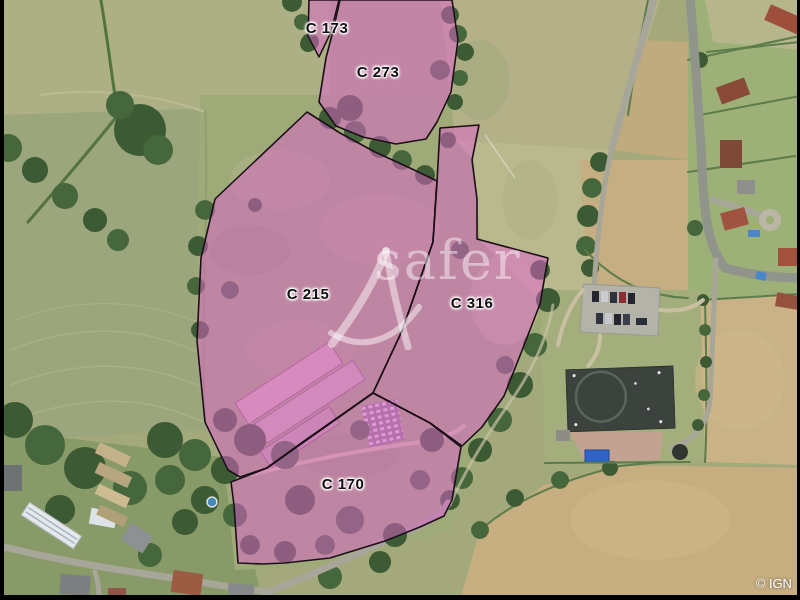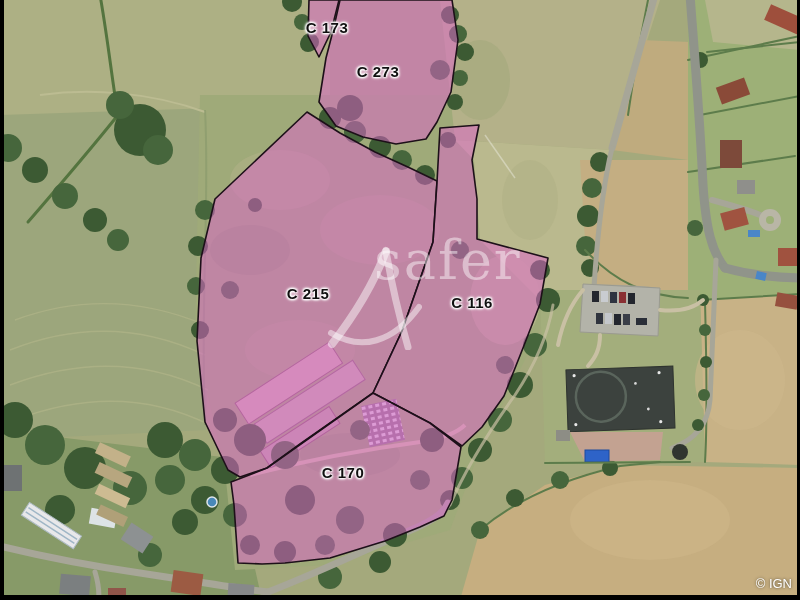--- a/index.html
+++ b/index.html
@@ -297,22 +297,22 @@
     <polygon class="parcel" points="340,0 452,0 458,40 451,92 437,122 426,139 396,144 363,137 336,126 319,102 326,58 333,31"></polygon>
     <polygon class="parcel" points="307,112 340,133 375,152 410,168 437,181 433,242 402,331 373,393 300,444 267,468 240,477 228,470 205,422 197,341 201,258 215,199"></polygon>
     <polygon class="parcel" points="440,128 479,125 472,160 477,199 477,239 548,258 540,304 523,348 504,396 482,427 462,446 430,423 373,393 402,331 433,242 437,182"></polygon>
     <polygon class="parcel" points="267,468 373,393 430,423 461,447 452,500 444,516 420,527 385,541 330,558 285,563 262,564 238,563 234,505 231,482"></polygon>
   </g>
 </svg>
 
 <div class="parcel-label" style="left:327px;top:27px;">C 173</div>
 <div class="parcel-label" style="left:378px;top:71px;">C 273</div>
 <div class="parcel-label" style="left:308px;top:293px;">C 215</div>
-<div class="parcel-label" style="left:472px;top:302px;">C 116</div>
-<div class="parcel-label" style="left:343px;top:472px;">C 170</div>
+<div class="parcel-label" style="left:472px;top:302px;">C 316</div>
+<div class="parcel-label" style="left:343px;top:483px;">C 170</div>
 
 <div class="watermark">
   <svg width="96" height="104" viewBox="0 0 96 104">
     <g stroke="rgba(255,255,255,.47)" fill="none" stroke-linecap="round">
       <path d="M60,5 C48,37 27,71 6,98" stroke-width="8"></path>
       <path d="M60,5 C66,41 74,73 82,101" stroke-width="7"></path>
       <path d="M5,87 C35,105 67,97 93,61" stroke-width="6"></path>
     </g>
   </svg>
   <div class="wordmark">safer</div>

